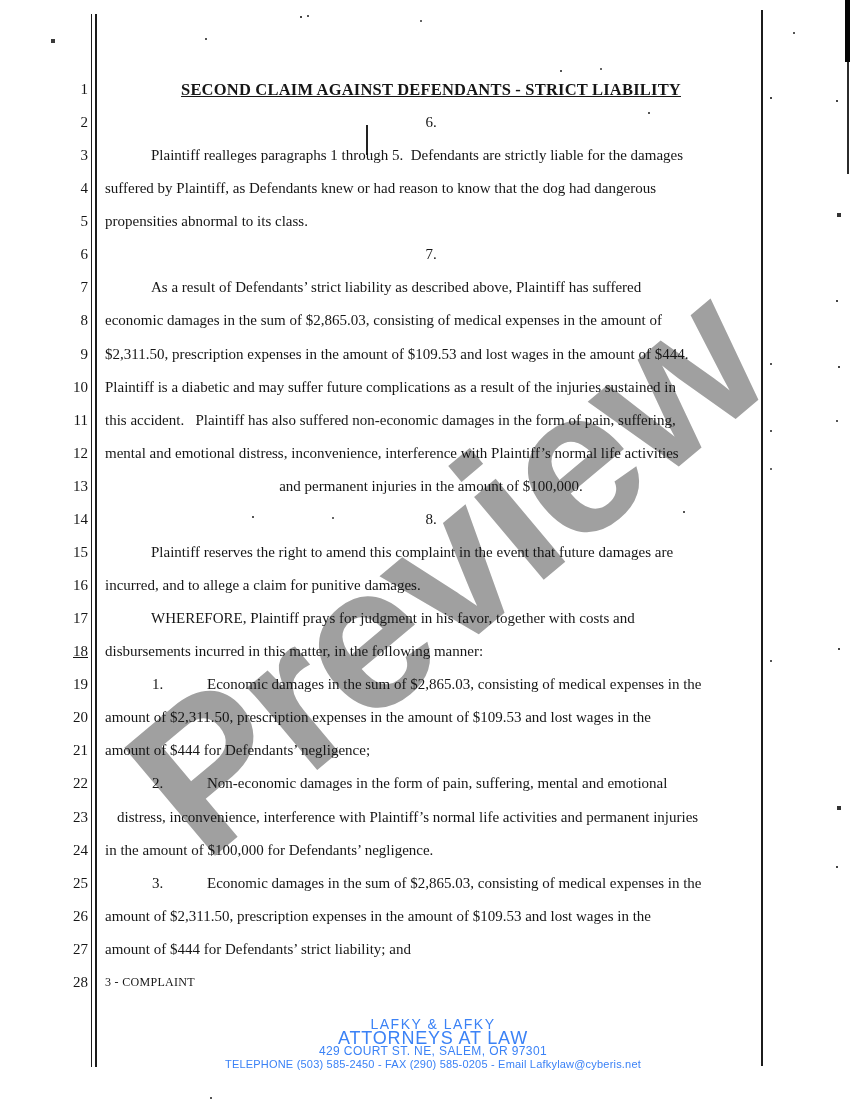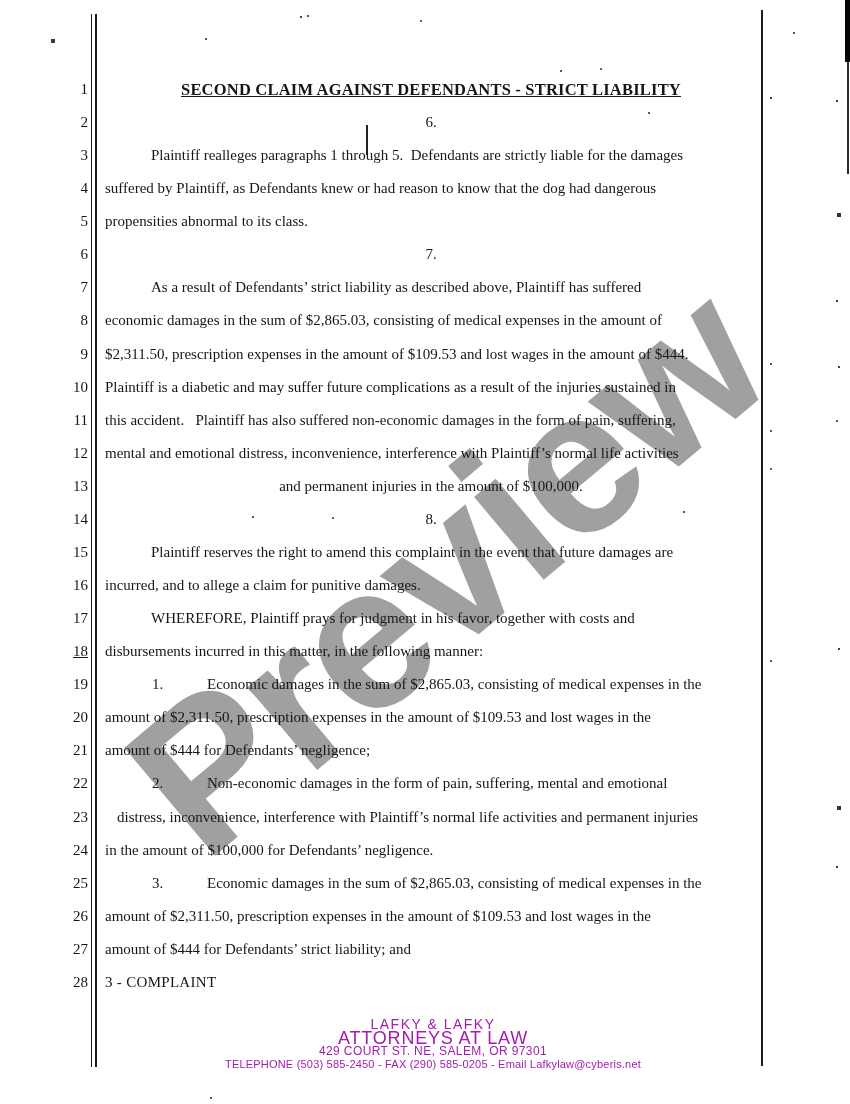--- a/index.html
+++ b/index.html
@@ -49,25 +49,25 @@
   
   .line {
     position:absolute; left:105px; width:652px; height:33px; line-height:33px;
     font-size:15px; white-space:pre; z-index:3;
   }
   .line.title  { text-align:center; font-weight:bold; font-size:16.5px; text-decoration:underline; letter-spacing:0.2px; }
   .line.center { text-align:center; }
   .line.indent { padding-left:46px; width:606px; }
   .line.list   { padding-left:47px; width:605px; }
   .line.list .marker { display:inline-block; width:55px; }
-  .line.pageLabel { font-size:15px; letter-spacing:0.3px; }
+  .line.pageLabel { font-size:12px; letter-spacing:0.3px; }
   
   .footer {
     position:absolute; left:105px; top:1017px; width:656px; text-align:center;
-    font-family:"Liberation Sans", sans-serif; color:#a21caf; z-index:3;
+    font-family:"Liberation Sans", sans-serif; color:#3b82f6; z-index:3;
   }
   .footer .firm    { font-size:14px; letter-spacing:1.5px; line-height:15px; }
   .footer .subtitle{ font-size:18px; letter-spacing:0.8px; line-height:13px; }
   .footer .address { font-size:12px; letter-spacing:0.4px; line-height:13px; }
   .footer .contact { font-size:11px; letter-spacing:0.2px; line-height:13px; }
 </style>
 </head>
 <body>
 
 <div class="page">

